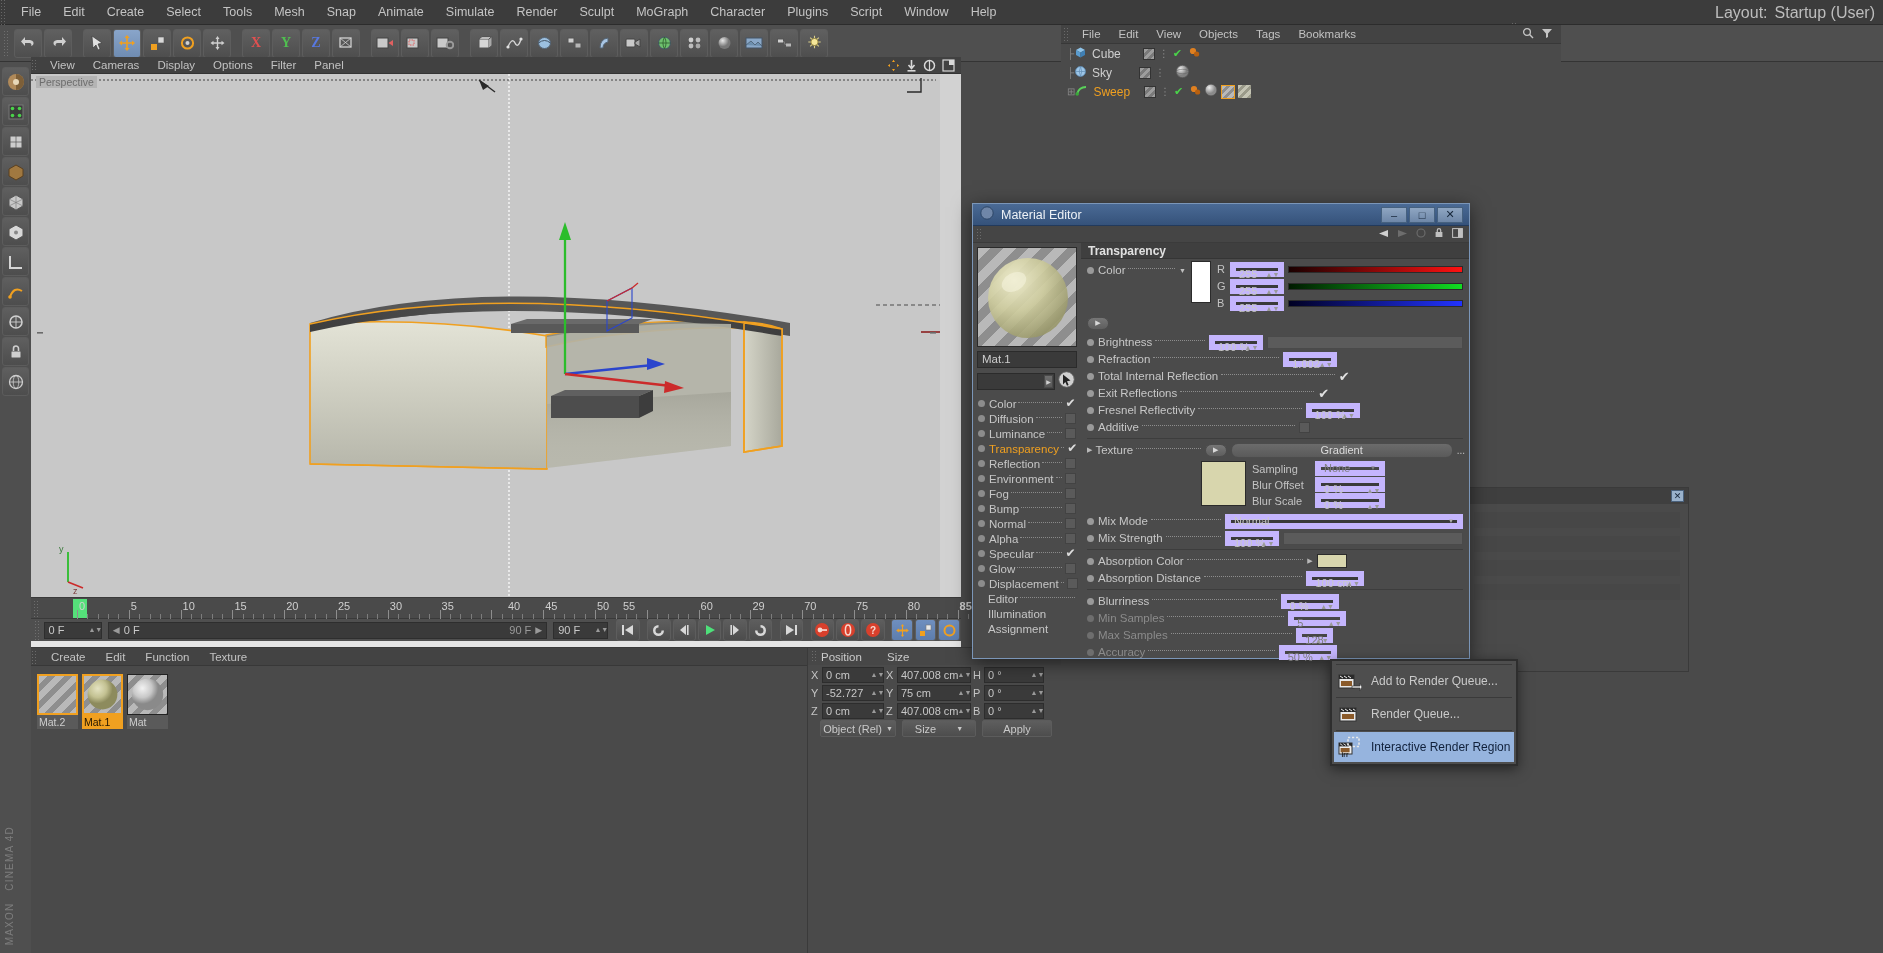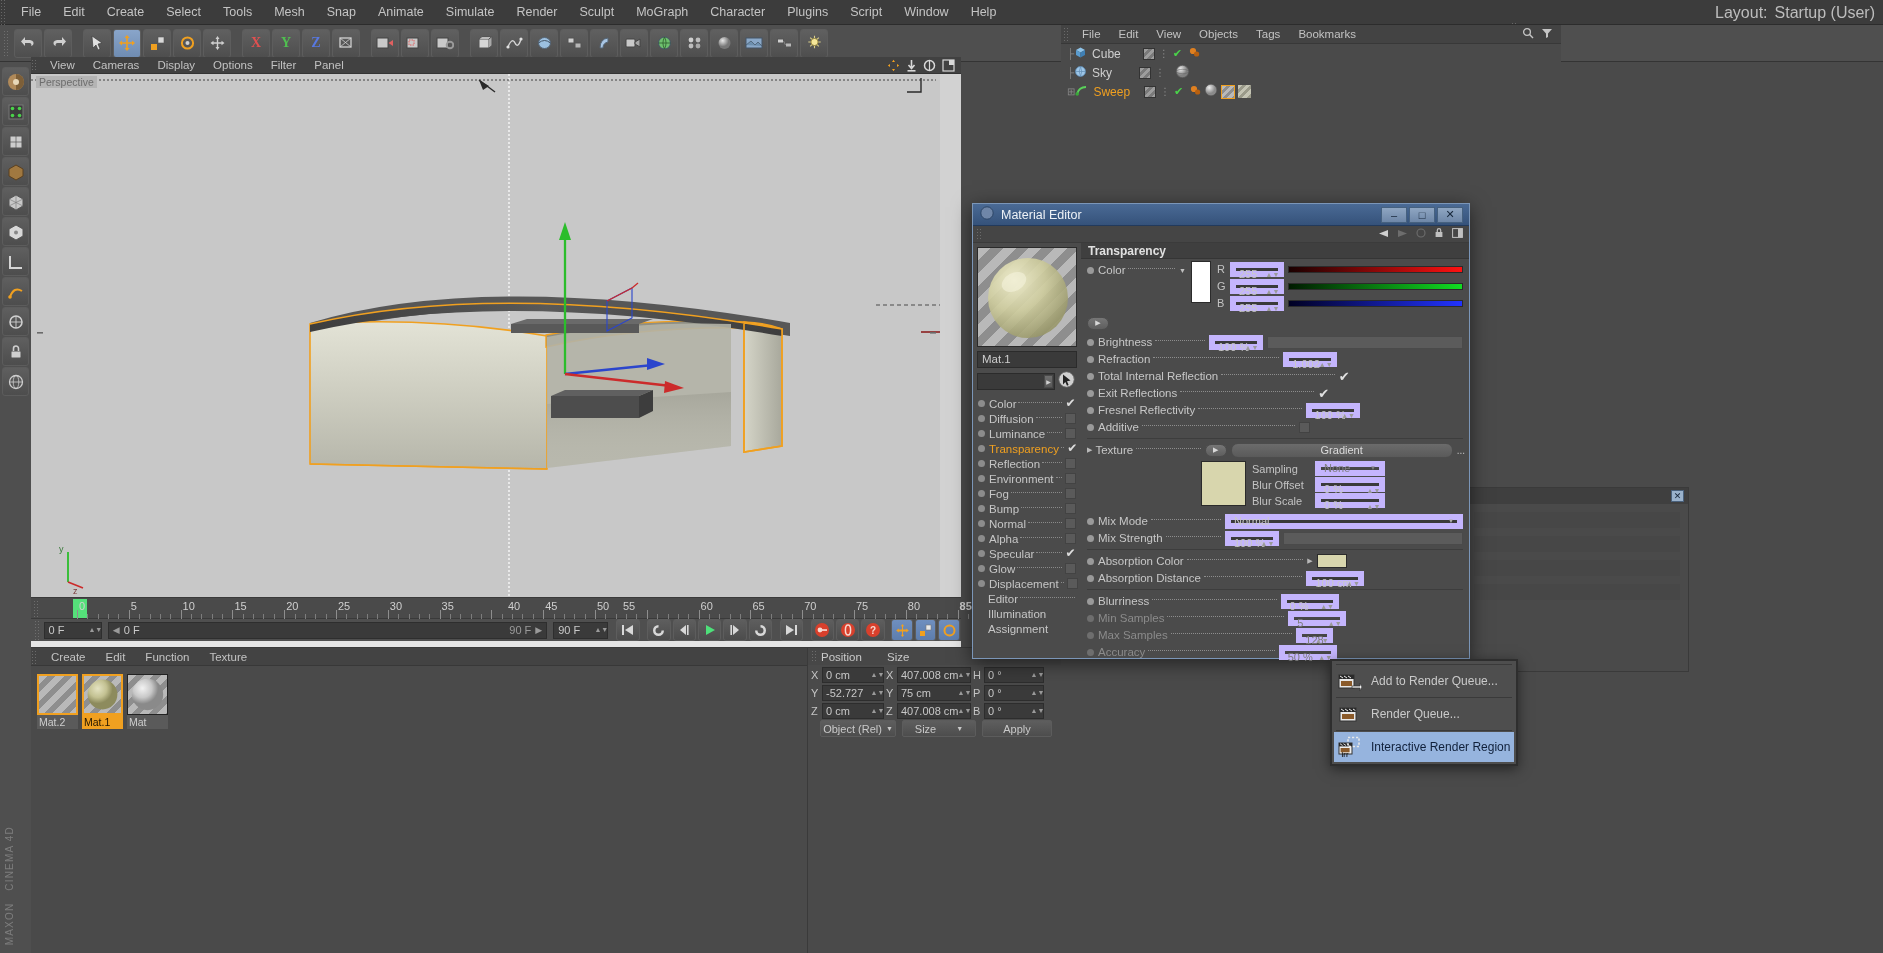--- a/index.html
+++ b/index.html
@@ -720,21 +720,21 @@
       <div class="tick" style="left: 626.16px; top: 16px; height: 5px; background: rgb(125, 125, 125);"></div>
       <div class="tick" style="left: 636.52px; top: 16px; height: 5px; background: rgb(125, 125, 125);"></div>
       <div class="tick" style="left: 646.88px; top: 16px; height: 5px; background: rgb(125, 125, 125);"></div>
       <div class="tick" style="left: 657.24px; top: 16px; height: 5px; background: rgb(125, 125, 125);"></div>
       <div class="tick-lbl" style="left: 669.6px;">60</div>
       <div class="tick" style="left: 667.6px; top: 12px; height: 9px;"></div>
       <div class="tick" style="left: 677.96px; top: 16px; height: 5px; background: rgb(125, 125, 125);"></div>
       <div class="tick" style="left: 688.32px; top: 16px; height: 5px; background: rgb(125, 125, 125);"></div>
       <div class="tick" style="left: 698.68px; top: 16px; height: 5px; background: rgb(125, 125, 125);"></div>
       <div class="tick" style="left: 709.04px; top: 16px; height: 5px; background: rgb(125, 125, 125);"></div>
-      <div class="tick-lbl" style="left: 721.4px;">65</div>
+      <div class="tick-lbl" style="left: 721.4px;">29</div>
       <div class="tick" style="left: 719.4px; top: 12px; height: 9px;"></div>
       <div class="tick" style="left: 729.76px; top: 16px; height: 5px; background: rgb(125, 125, 125);"></div>
       <div class="tick" style="left: 740.12px; top: 16px; height: 5px; background: rgb(125, 125, 125);"></div>
       <div class="tick" style="left: 750.48px; top: 16px; height: 5px; background: rgb(125, 125, 125);"></div>
       <div class="tick" style="left: 760.84px; top: 16px; height: 5px; background: rgb(125, 125, 125);"></div>
       <div class="tick-lbl" style="left: 773.2px;">70</div>
       <div class="tick" style="left: 771.2px; top: 12px; height: 9px;"></div>
       <div class="tick" style="left: 781.56px; top: 16px; height: 5px; background: rgb(125, 125, 125);"></div>
       <div class="tick" style="left: 791.92px; top: 16px; height: 5px; background: rgb(125, 125, 125);"></div>
       <div class="tick" style="left: 802.28px; top: 16px; height: 5px; background: rgb(125, 125, 125);"></div>

